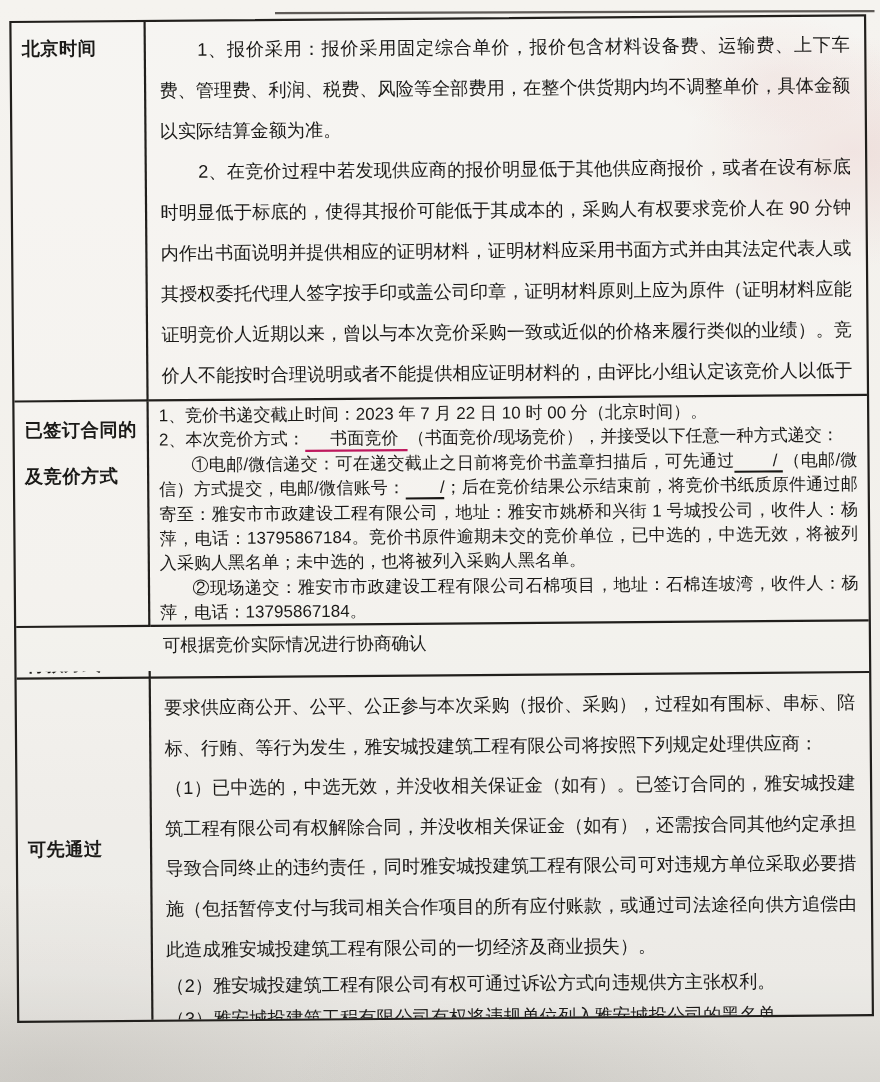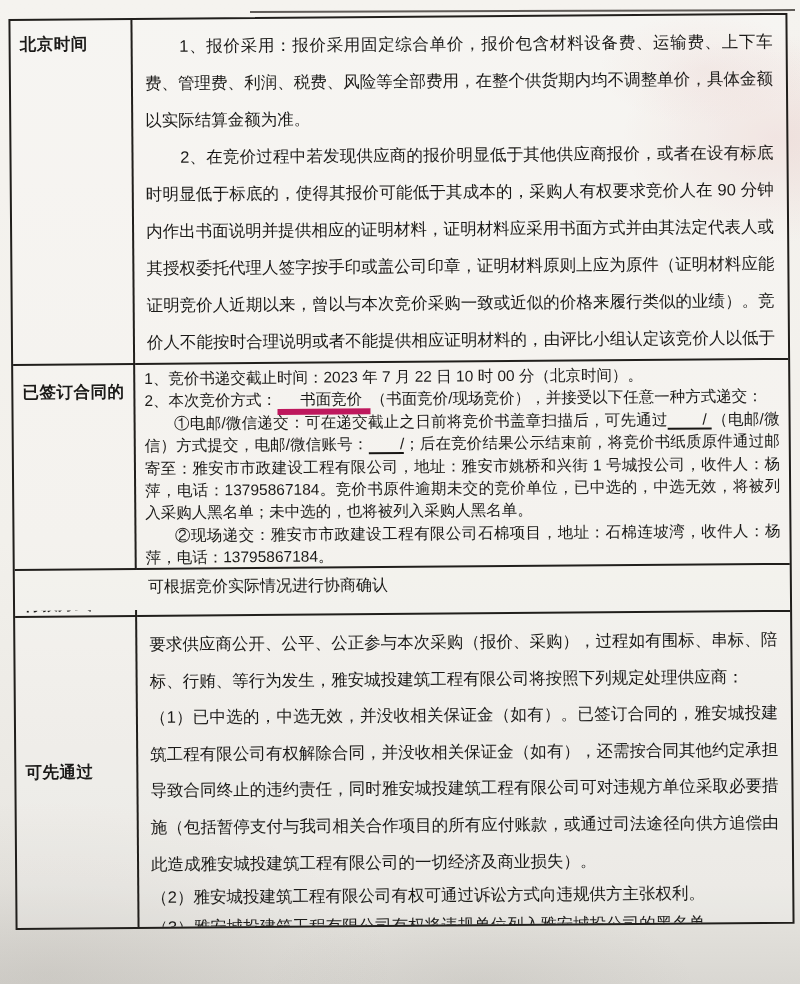--- a/index.html
+++ b/index.html
@@ -42,41 +42,42 @@
   .content{font-size:16.5px;}
   .r1-content{padding:8px 13px 0 12px;line-height:37px;text-align:justify;}
   .r1-content p{margin:0;text-indent:2.1em;}
   .r2-content{padding:3px 9px 0 9px;font-size:15.5px;line-height:22.4px;text-align:justify;}
   .r2-content p{margin:0;}
   .r2-content .indent{text-indent:1.9em;}
   .r3-content{padding:7px 10px 0 11px;font-size:16px;}
   .r4-content{padding:9px 13px 0 12px;line-height:36.6px;text-align:justify;}
   .r4-content p{margin:0;}
   .r4-content .tight{line-height:30px;}
-  .u-val{border-bottom:6px solid #be185d;padding:0 .55em 1px 1.5em;}
+  .u-val{border-bottom:2px solid #be185d;padding:0 .55em 1px 1.5em;}
   .u-blank{display:inline-block;border-bottom:2px solid #181614;text-align:center;min-width:44px;line-height:1.05;}
   .u-blank.small{min-width:15px;text-align:left;padding-left:2px;}
 </style>
 </head>
 <body>
 
 <div class="scan-topline"></div>
 
 <div class="doc-table">
 
   <div class="cell lbl rb lbl-r1">
     <span>北京时间</span>
   </div>
   <div class="cell rb content r1-content">
     <p>1、报价采用：报价采用固定综合单价，报价包含材料设备费、运输费、上下车费、管理费、利润、税费、风险等全部费用，在整个供货期内均不调整单价，具体金额以实际结算金额为准。</p>
     <p>2、在竞价过程中若发现供应商的报价明显低于其他供应商报价，或者在设有标底时明显低于标底的，使得其报价可能低于其成本的，采购人有权要求竞价人在 90 分钟内作出书面说明并提供相应的证明材料，证明材料应采用书面方式并由其法定代表人或其授权委托代理人签字按手印或盖公司印章，证明材料原则上应为原件（证明材料应能证明竞价人近期以来，曾以与本次竞价采购一致或近似的价格来履行类似的业绩）。竞价人不能按时合理说明或者不能提供相应证明材料的，由评比小组认定该竞价人以低于成本报价竞标，其报价作无效处理，并有权将该竞价人列入雅安城投公司黑名单。</p>
   </div>
 
   <div class="cell lbl rb lbl-r2">
     <span style="display:block">已签订合同的</span>
+    <span style="display:block">及竞价方式</span>
   </div>
   <div class="cell rb content r2-content">
     <p>1、竞价书递交截止时间：2023 年 7 月 22 日 10 时 00 分（北京时间）。</p>
     <p><span>2、本次竞价方式：</span><span class="u-val">书面竞价</span><span>（书面竞价/现场竞价），并接受以下任意一种方式递交：</span></p>
     <p class="indent"><span>①电邮/微信递交：可在递交截止之日前将竞价书盖章扫描后，可先通过</span><span class="u-blank">/</span><span>（电邮/微信）方式提交，电邮/微信账号：</span><span class="u-blank small">/</span><span>；后在竞价结果公示结束前，将竞价书纸质原件通过邮寄至：雅安市市政建设工程有限公司，地址：雅安市姚桥和兴街 1 号城投公司，收件人：杨萍，电话：13795867184。竞价书原件逾期未交的竞价单位，已中选的，中选无效，将被列入采购人黑名单；未中选的，也将被列入采购人黑名单。</span></p>
     <p class="indent">②现场递交：雅安市市政建设工程有限公司石棉项目，地址：石棉连坡湾，收件人：杨萍，电话：13795867184。</p>
   </div>
 
   <div class="cell lbl rb lbl-r3">
     <span>付款方式</span>

